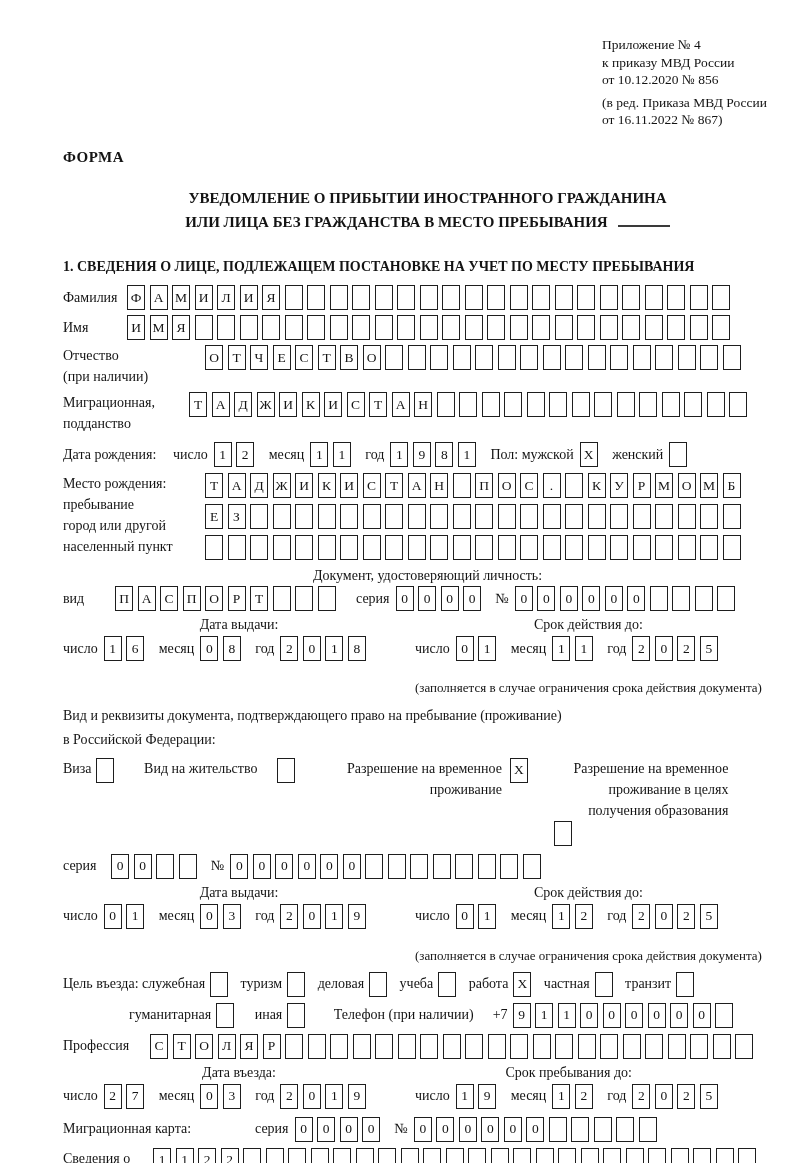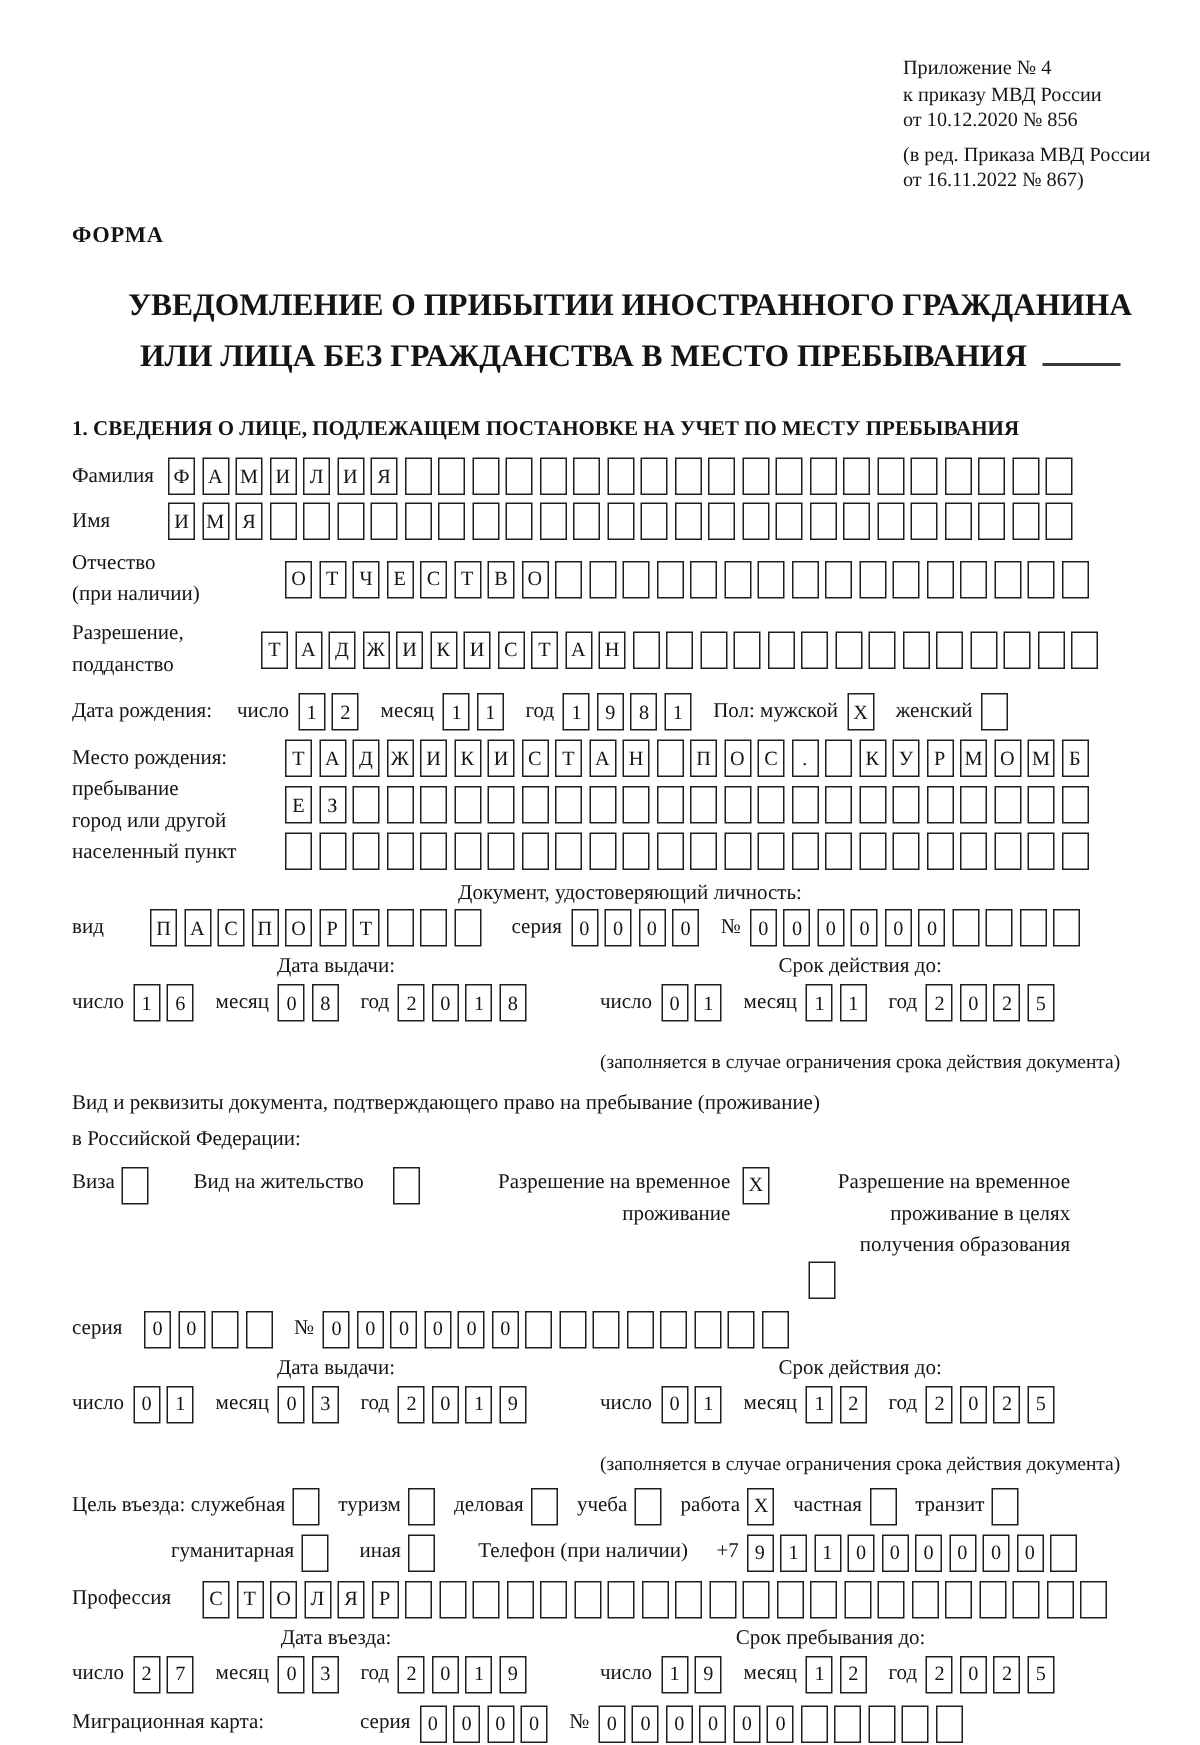--- a/index.html
+++ b/index.html
@@ -1,29 +1,29 @@
 <!DOCTYPE html>
 <html><head>
 <meta charset="utf-8">
 <style>
   html,body{margin:0;padding:0;background:#fff;}
   .page{
     position:relative;width:800px;height:1163px;box-sizing:border-box;
-    padding:36px 8px 0 48px;background:#fff;color:#141414;
+    padding:36px 8px 0 63px;background:#fff;color:#141414;
     font-family:"Liberation Serif","DejaVu Serif",serif;font-size:14px;
     overflow:hidden;
   }
   .refblock{margin-left:auto;width:190px;line-height:1.3;font-size:13.5px;}
   .refgap{height:5px;}
   .forma{text-align:left;padding-right:34px;font-weight:700;font-size:15px;letter-spacing:.5px;margin-top:20px;}
-  .title{text-align:center;font-weight:700;font-size:21px;line-height:1.65;margin-top:20px;}
+  .title{text-align:center;font-weight:700;font-size:15px;line-height:1.65;margin-top:20px;}
   .blank{display:inline-block;width:52px;height:2px;border-bottom:2px solid #3a3a3a;margin-left:10px;vertical-align:baseline;}
   .sect{font-weight:700;font-size:14px;margin-top:24px;}
   .row{display:flex;align-items:center;margin-top:5px;}
-  .row.top{align-items:center;}
+  .row.top{align-items:flex-start;}
   .mt2{margin-top:2px;}.mt6{margin-top:6px;}.mt8{margin-top:8px;}.mt10{margin-top:10px;}
   .lbl{flex:none;}
   .w64{width:64px;}
   .w90{width:90px;line-height:1.55;}
   .w100{width:100px;}
   .w126{width:126px;line-height:1.5;}
   .w142{width:142px;line-height:1.5;}
   .cells{display:flex;flex:none;}
   .cell{
     flex:none;display:flex;align-items:center;justify-content:center;
@@ -169,21 +169,21 @@
         <span class="cell"></span>
         <span class="cell"></span>
         <span class="cell"></span>
         <span class="cell"></span>
         <span class="cell"></span>
       </span>
   </div>
 
   <div class="row top">
     <span class="lbl w126">
-      <span>Разрешение,</span><br>
+      <span>Миграционная,</span><br>
       <span>подданство</span>
     </span>
     <span class="cells">
         <span class="cell">Т</span>
         <span class="cell">А</span>
         <span class="cell">Д</span>
         <span class="cell">Ж</span>
         <span class="cell">И</span>
         <span class="cell">К</span>
         <span class="cell">И</span>

